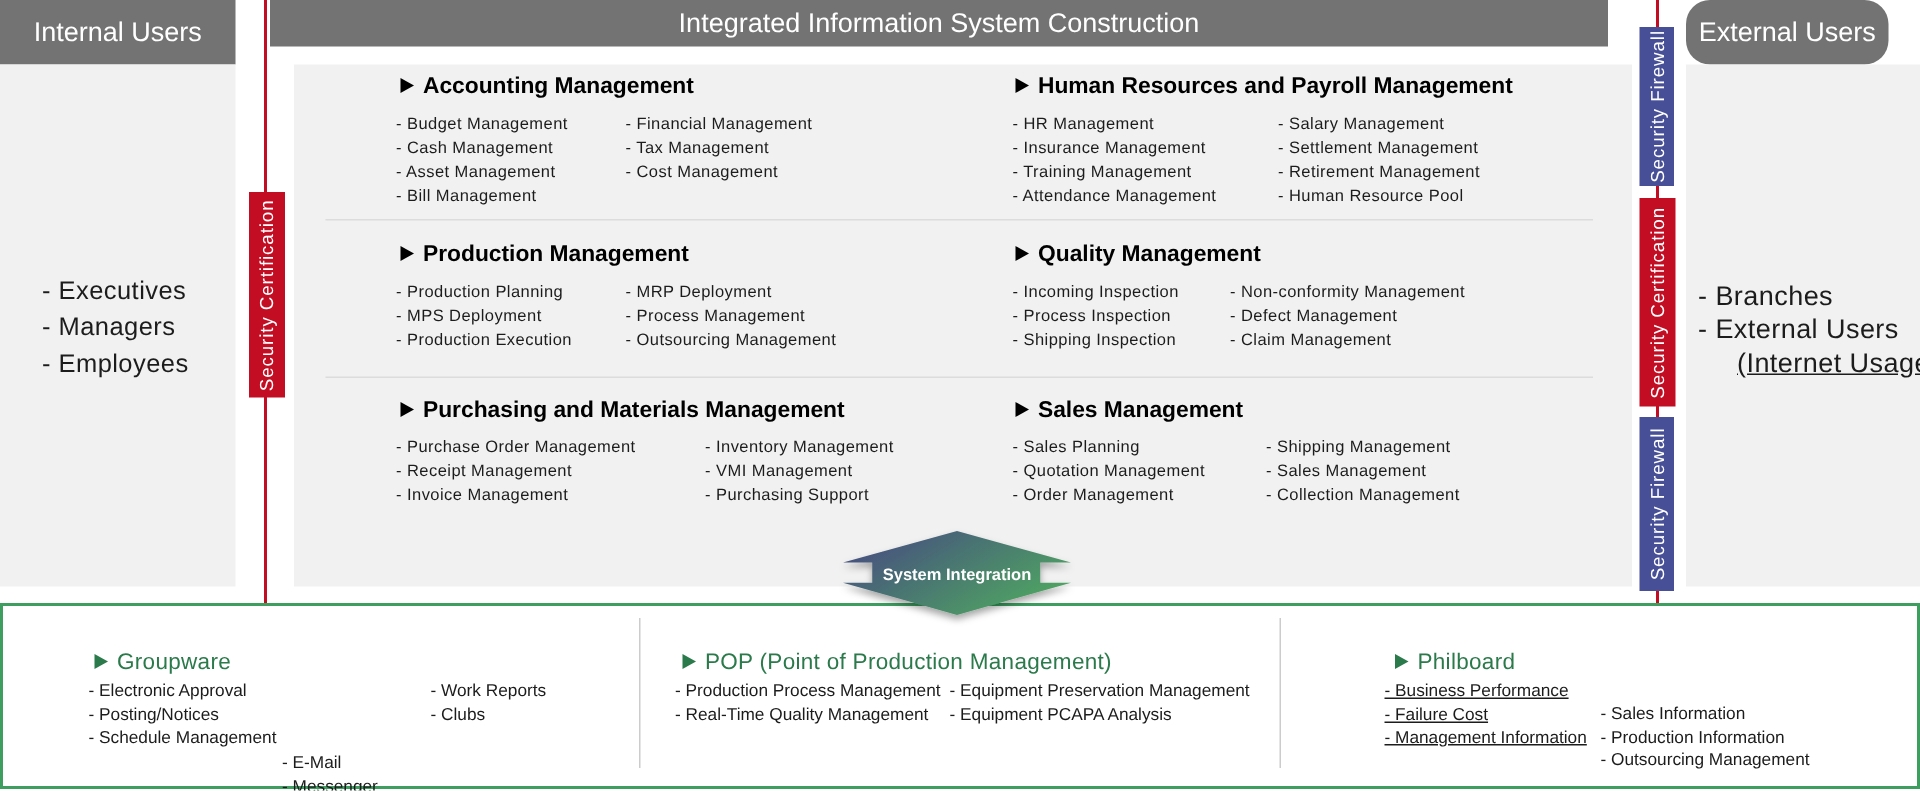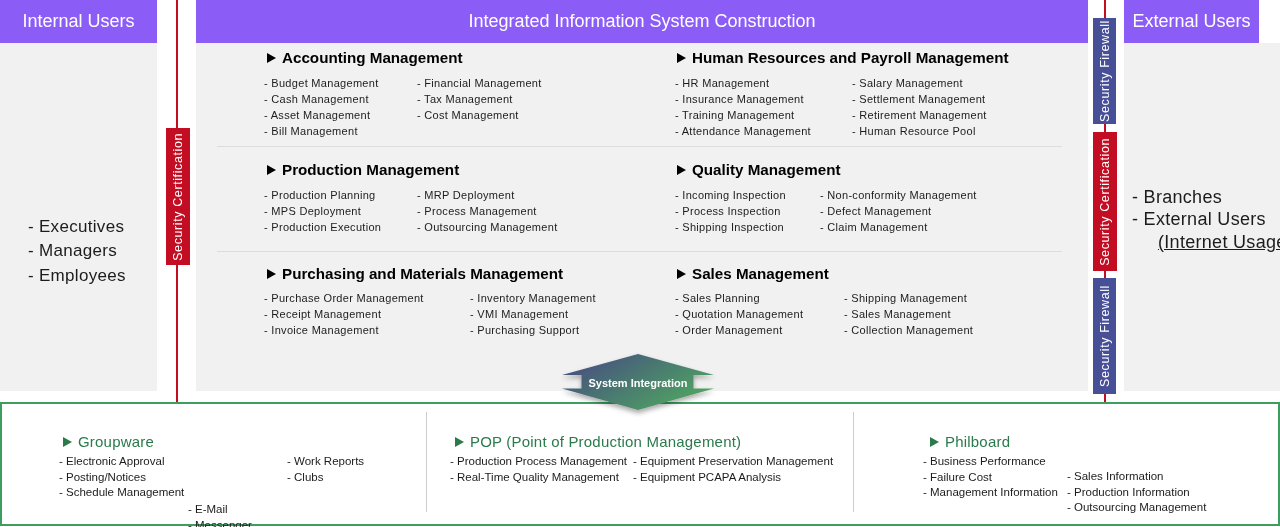--- a/index.html
+++ b/index.html
@@ -1,40 +1,40 @@
 <!DOCTYPE html>
 <html><head>
 <meta charset="utf-8">
 <style>
 * { margin:0; padding:0; box-sizing:border-box; }
 html,body { width:1280px; height:527px; }
 body { position:relative; font-family:"Liberation Sans",sans-serif; background:#ffffff; overflow:hidden; }
 .abs { position:absolute; }
-.hdr { background:#8b5cf6; color:#fff; font-size:18px; display:flex; align-items:center; justify-content:center; padding-bottom:1px; }
+.hdr { background:#737373; color:#fff; font-size:18px; display:flex; align-items:center; justify-content:center; padding-bottom:1px; }
 .panel { background:#f1f1f1; }
 .biglist { font-size:17px; letter-spacing:0.3px; color:#1c1c1c; line-height:24.6px; }
 .sect-title { font-size:15.2px; font-weight:bold; color:#000; white-space:nowrap; }
 .tri { display:inline-block; width:0; height:0; border-left:9px solid #000; border-top:5.5px solid transparent; border-bottom:5.5px solid transparent; margin-right:6px; }
 .gtri { display:inline-block; width:0; height:0; border-left:9px solid #2b7a4b; border-top:5.5px solid transparent; border-bottom:5.5px solid transparent; margin-right:6px; }
 .items { font-size:11px; letter-spacing:0.3px; color:#1c1c1c; line-height:15.9px; white-space:nowrap; }
 .vlabel { color:#fff; font-size:12.5px; letter-spacing:0.6px; display:flex; align-items:center; justify-content:center; }
 .vlabel span { writing-mode:vertical-rl; transform:rotate(180deg); white-space:nowrap; }
 .redline { background:#c30d23; width:2px; top:0; height:403px; }
 .hline { background:#dcdcdc; height:1px; }
 .btitle { font-size:15px; letter-spacing:0.2px; font-weight:normal; color:#2b7a4b; white-space:nowrap; }
 .bitems { font-size:11.5px; color:#1c1c1c; line-height:15.5px; white-space:nowrap; }
 </style>
 </head>
 <body>
 
 <div class="abs hdr" style="left:0; top:0; width:157px; height:43px;">Internal Users</div>
 <div class="abs panel" style="left:0; top:43px; width:157px; height:348px;"></div>
-<div class="abs biglist" style="left:28px; top:181.5px;margin-top:33px;">- Executives<br>- Managers<br>- Employees</div>
+<div class="abs biglist" style="left:28px; top:181.5px;">- Executives<br>- Managers<br>- Employees</div>
 
-<div class="abs hdr" style="left:196px; top:0; width:892px; height:43px;">Integrated Information System Construction</div>
+<div class="abs hdr" style="left:180px; top:0; width:892px; height:31px;">Integrated Information System Construction</div>
 <div class="abs panel" style="left:196px; top:43px; width:892px; height:348px;"></div>
 
 <div class="abs sect-title" style="left:267px; top:49px;"><span class="tri"></span>Accounting Management</div>
 <div class="abs items" style="left:264px; top:76px;">- Budget Management<br>- Cash Management<br>- Asset Management<br>- Bill Management</div>
 <div class="abs items" style="left:417px; top:76px;">- Financial Management<br>- Tax Management<br>- Cost Management</div>
 
 <div class="abs sect-title" style="left:677px; top:49px;text-align:center;"><span class="tri"></span>Human Resources and Payroll Management</div>
 <div class="abs items" style="left:675px; top:76px;">- HR Management<br>- Insurance Management<br>- Training Management<br>- Attendance Management</div>
 <div class="abs items" style="left:852px; top:76px;">- Salary Management<br>- Settlement Management<br>- Retirement Management<br>- Human Resource Pool</div>
 
@@ -51,21 +51,21 @@
 <div class="abs hline" style="left:217px; top:251px; width:845px;"></div>
 
 <div class="abs sect-title" style="left:267px; top:265px;"><span class="tri"></span>Purchasing and Materials Management</div>
 <div class="abs items" style="left:264px; top:291px;">- Purchase Order Management<br>- Receipt Management<br>- Invoice Management</div>
 <div class="abs items" style="left:470px; top:291px;">- Inventory Management<br>- VMI Management<br>- Purchasing Support</div>
 
 <div class="abs sect-title" style="left:677px; top:265px;"><span class="tri"></span>Sales Management</div>
 <div class="abs items" style="left:675px; top:291px;">- Sales Planning<br>- Quotation Management<br>- Order Management</div>
 <div class="abs items" style="left:844px; top:291px;">- Shipping Management<br>- Sales Management<br>- Collection Management</div>
 
-<div class="abs hdr" style="left:1124px; top:0; width:135px; height:43px;">External Users</div>
+<div class="abs hdr" style="left:1124px; top:0; width:135px; height:43px;border-radius:16px;">External Users</div>
 <div class="abs panel" style="left:1124px; top:43px; width:156px; height:348px;"></div>
 <div class="abs biglist" style="left:1132px; top:185.9px; font-size:18px; letter-spacing:0.3px; line-height:22.4px; white-space:nowrap;">- Branches<br>- External Users<br><span style="margin-left:26px;text-decoration:underline;">(Internet Usage)</span></div>
 
 <div class="abs redline" style="left:176px;"></div>
 <div class="abs redline" style="left:1104px;"></div>
 
 <div class="abs vlabel" style="left:166px; top:128px; width:24px; height:137px; background:#c30d23;">
     <span>Security Certification</span>
   </div>
 <div class="abs vlabel" style="left:1093px; top:18px; width:23px; height:106px; background:#474f97;">
@@ -85,21 +85,21 @@
 <div class="abs btitle" style="left:63px; top:433px;"><span class="gtri"></span>Groupware</div>
 <div class="abs bitems" style="left:59px; top:454px;">- Electronic Approval<br>- Posting/Notices<br>- Schedule Management</div>
 <div class="abs bitems" style="left:188px; top:454px;margin-top:48px;">- E-Mail<br>- Messenger<br>- Sharing Support</div>
 <div class="abs bitems" style="left:287px; top:454px;">- Work Reports<br>- Clubs</div>
 
 <div class="abs btitle" style="left:455px; top:433px;"><span class="gtri"></span>POP (Point of Production Management)</div>
 <div class="abs bitems" style="left:450px; top:454px;">- Production Process Management<br>- Real-Time Quality Management</div>
 <div class="abs bitems" style="left:633px; top:454px;">- Equipment Preservation Management<br>- Equipment PCAPA Analysis</div>
 
 <div class="abs btitle" style="left:930px; top:433px;"><span class="gtri"></span>Philboard</div>
-<div class="abs bitems" style="left:923px; top:454px;">- Business Performance<br>- Failure Cost<br>- Management Information</div>
+<div class="abs bitems" style="left:923px; top:454px;text-decoration:underline;">- Business Performance<br>- Failure Cost<br>- Management Information</div>
 <div class="abs bitems" style="left:1067px; top:469px;">- Sales Information<br>- Production Information<br>- Outsourcing Management</div>
 
 <svg class="abs" style="left:555px; top:348px;" width="170" height="72" viewBox="0 0 170 72">
   <defs>
     <linearGradient id="ag" x1="0%" y1="0%" x2="100%" y2="60%">
       <stop offset="0%" stop-color="#454384"></stop>
         <stop offset="50%" stop-color="#4a7472"></stop>
       <stop offset="100%" stop-color="#4fa263"></stop>
     </linearGradient>
     <filter id="sh" x="-20%" y="-20%" width="140%" height="140%">

